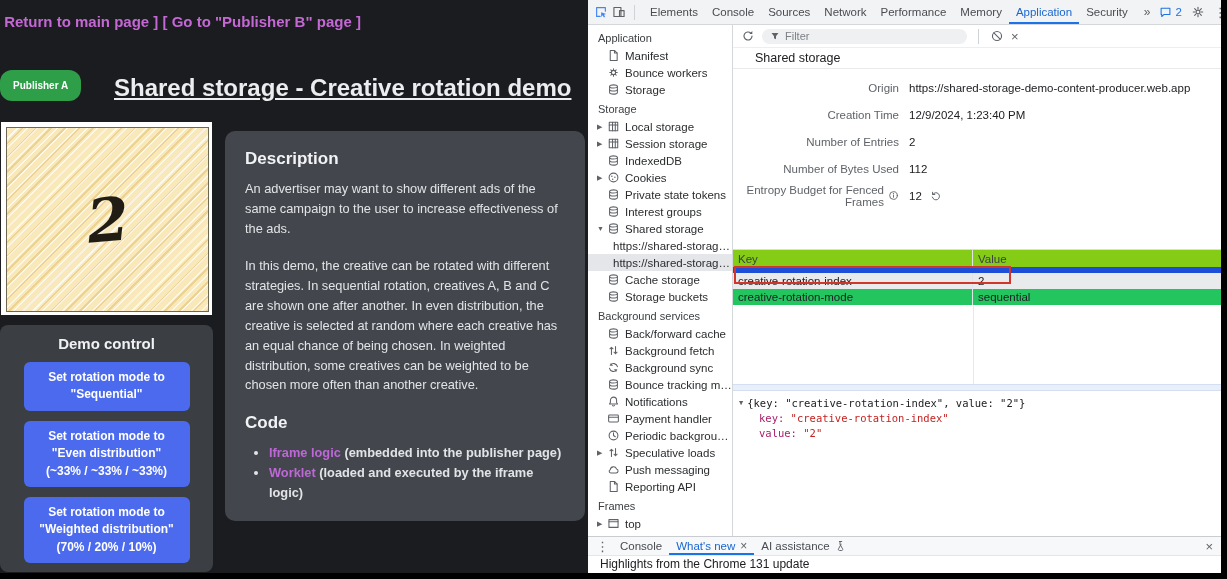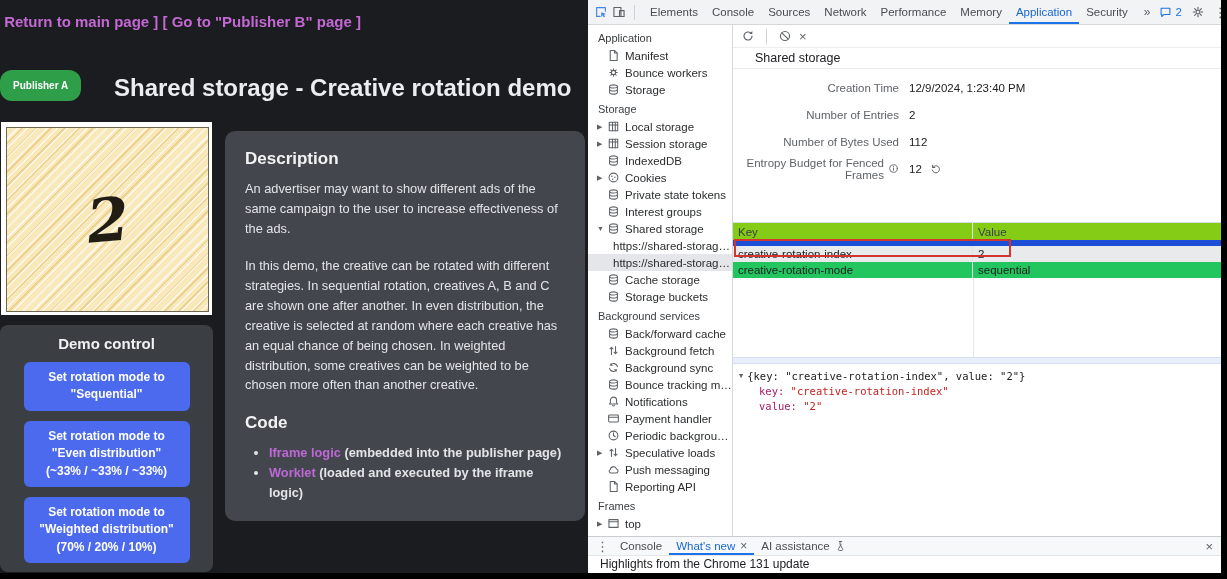--- a/index.html
+++ b/index.html
@@ -3,21 +3,21 @@
 <meta charset="utf-8">
 <style>
   html,body{margin:0;padding:0;background:#000;}
   .stage{position:relative;width:1227px;height:579px;overflow:hidden;background:#000;
          font-family:"Liberation Sans",sans-serif;}
   
   .page{position:absolute;left:0;top:0;width:588px;height:579px;background:#1a1c1f;}
   .page-links{position:absolute;left:-5px;top:13px;font-size:15px;font-weight:600;color:#c468d4;white-space:nowrap;cursor:pointer;}
   .badge{position:absolute;left:0;top:70px;background:#2e9e49;color:#fff;font-size:10px;font-weight:700;
          padding:10px 13px;border-radius:12px;}
-  .page-title{position:absolute;left:114px;top:74px;margin:0;font-size:24px;font-weight:700;color:#ecedee;white-space:nowrap;}
+  .page-title{position:absolute;left:114px;top:74px;margin:0;font-size:24px;font-weight:700;color:#ecedee;white-space:nowrap;text-decoration:underline;}
   .creative{position:absolute;left:1px;top:122px;width:211px;height:193px;background:#fff;padding:5px;box-sizing:border-box;}
   .creative-inner{width:100%;height:100%;border:1px solid #6d6753;display:flex;align-items:center;justify-content:center;
      background-color:#f8e8ba;
      background-image:repeating-linear-gradient(135deg,rgba(255,255,255,.7) 0 1.5px,rgba(255,255,255,0) 1.5px 7px),
                       repeating-linear-gradient(135deg,rgba(224,190,110,.5) 0 2px,rgba(224,190,110,0) 2px 10px);}
   .creative-num{font-family:"DejaVu Serif",serif;font-style:italic;font-weight:700;font-size:60px;color:#211d15;transform:rotate(-5deg);}
   .demo-panel{position:absolute;left:0;top:325px;width:213px;height:247px;background:#3b3f44;border-radius:8px;box-sizing:border-box;padding-top:10px;}
   .demo-title{text-align:center;color:#f0f1f3;font-size:15px;font-weight:700;margin-bottom:10px;}
   .demo-btn{width:166px;margin:0 auto 10px;background:#4b6aee;border-radius:6px;color:#fff;font-size:12px;font-weight:700;
             text-align:center;padding:7px 8px;line-height:1.45;white-space:pre-line;box-sizing:border-box;cursor:pointer;}
@@ -439,31 +439,45 @@
           </div>
         </div>
       <div class="dt-main">
         <div class="dt-toolbar">
           <span class="dt-icon">
               <svg viewBox="0 0 16 16">
                 <path d="M12.6 8a4.6 4.6 0 1 1-1.4-3.3"></path>
                 <path class="f" d="M12.9 2.2v3.4H9.5z"></path>
               </svg>
             </span>
+          <span class="dt-filter">
+            <span class="dt-icon">
+                <svg viewBox="0 0 16 16">
+                  <path class="f" d="M2.5 3h11L9.6 8.2V13l-3.2-1.6V8.2z"></path>
+                </svg>
+              </span>
+            <span class="dt-filter-text">Filter</span>
+          </span>
           <span class="dt-sep"></span>
           <span class="dt-icon">
               <svg viewBox="0 0 16 16">
                 <circle cx="8" cy="8" r="5.2"></circle>
                 <path d="M4.4 4.4l7.2 7.2"></path>
               </svg>
             </span>
           <span class="dt-close" style="font-size:13px;">×</span>
         </div>
         <div class="dt-heading">Shared storage</div>
         <div id="dt-meta">
+            <div class="meta-row">
+              <span class="meta-label">Origin</span>
+              <span class="meta-value">
+                <span>https://shared-storage-demo-content-producer.web.app</span>
+              </span>
+            </div>
             <div class="meta-row">
               <span class="meta-label">Creation Time</span>
               <span class="meta-value">
                 <span>12/9/2024, 1:23:40 PM</span>
               </span>
             </div>
             <div class="meta-row">
               <span class="meta-label">Number of Entries</span>
               <span class="meta-value">
                 <span>2</span>

